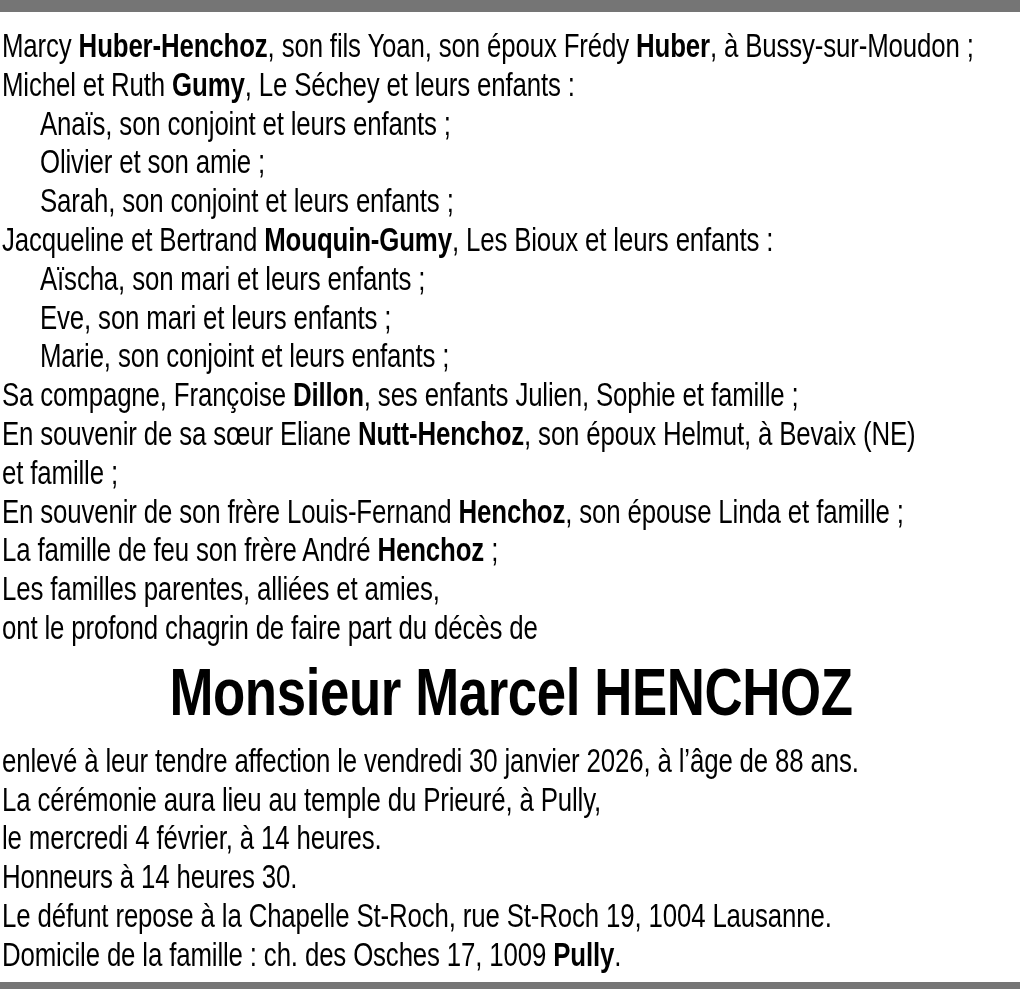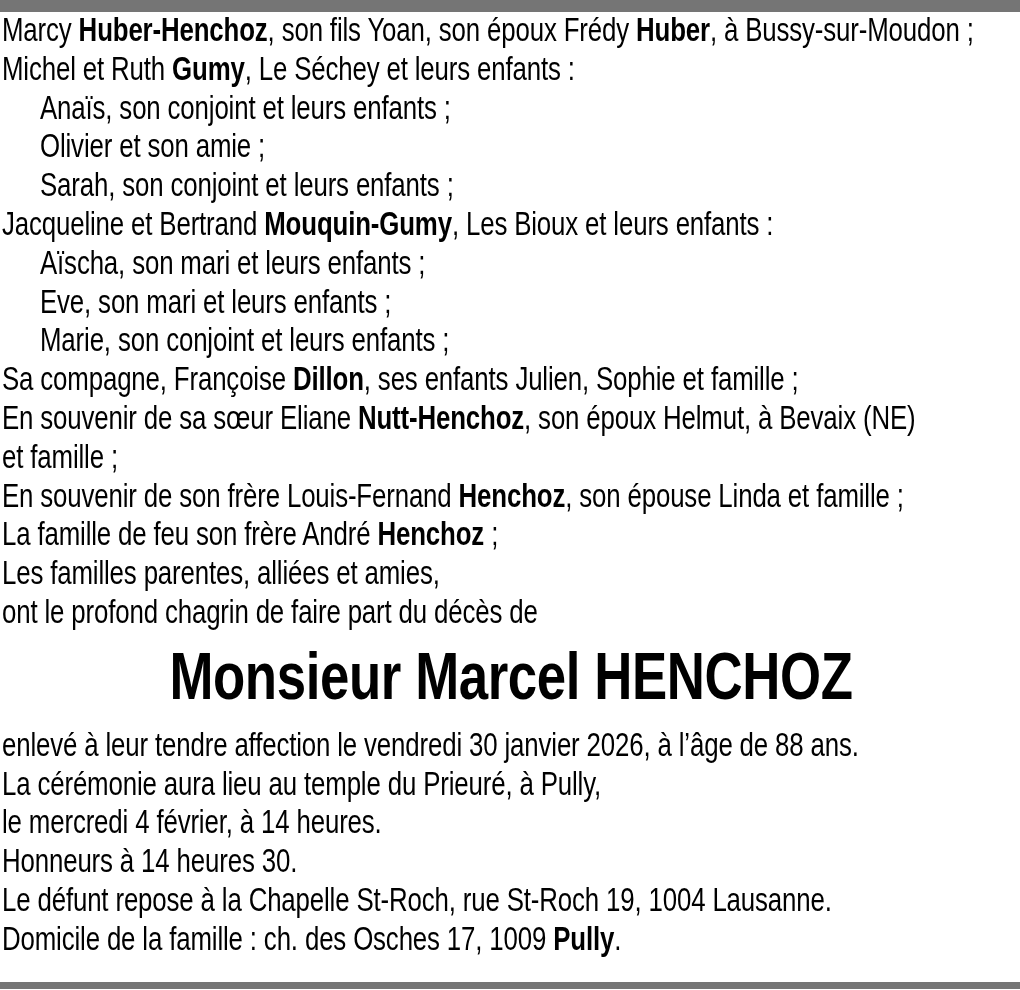--- a/index.html
+++ b/index.html
@@ -19,21 +19,21 @@
   .bar {
     position: absolute;
     left: 0;
     right: 0;
     background: #757575;
   }
   .bar-top { top: 0; height: 12px; }
   .bar-bottom { top: 982px; height: 7px; }
   .content {
     position: absolute;
-    top: 10px;
+    top: 26px;
     left: 2px;
     width: 1018px;
   }
   .line {
     font-size: 34px;
     line-height: 38.8px;
     white-space: nowrap;
     letter-spacing: -0.2px;
     transform: scaleX(0.76);
     transform-origin: 0 50%;

